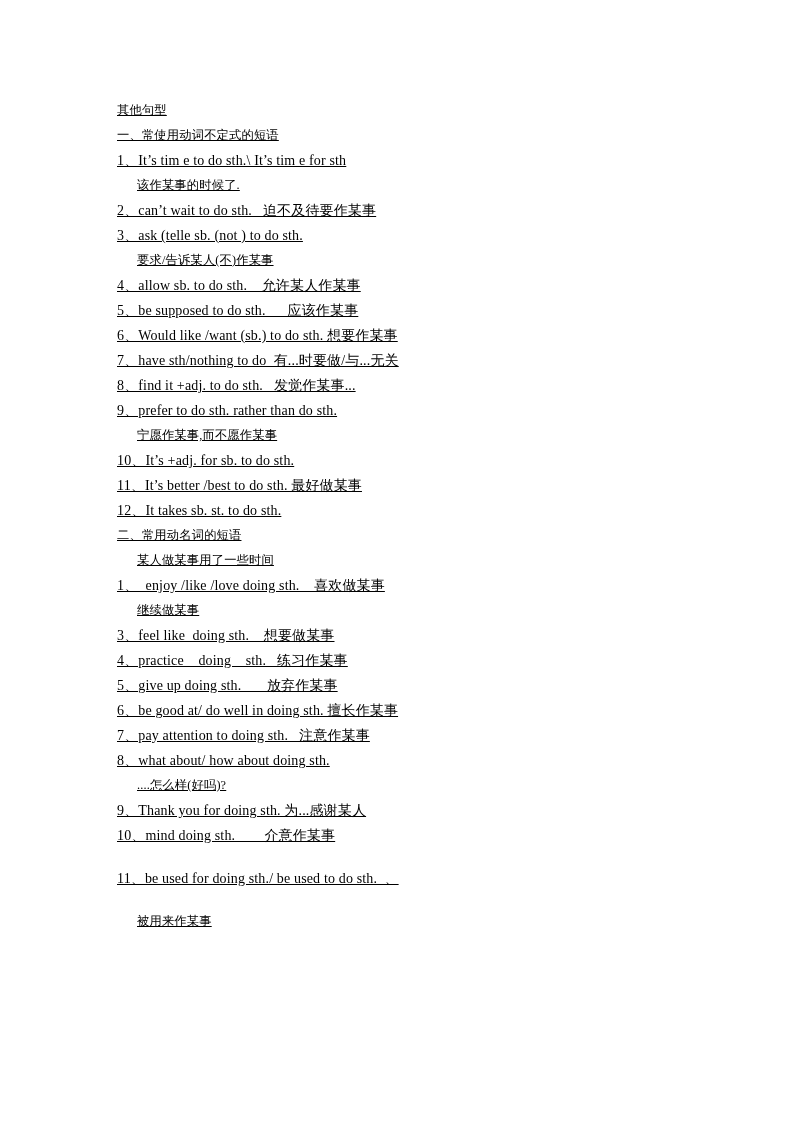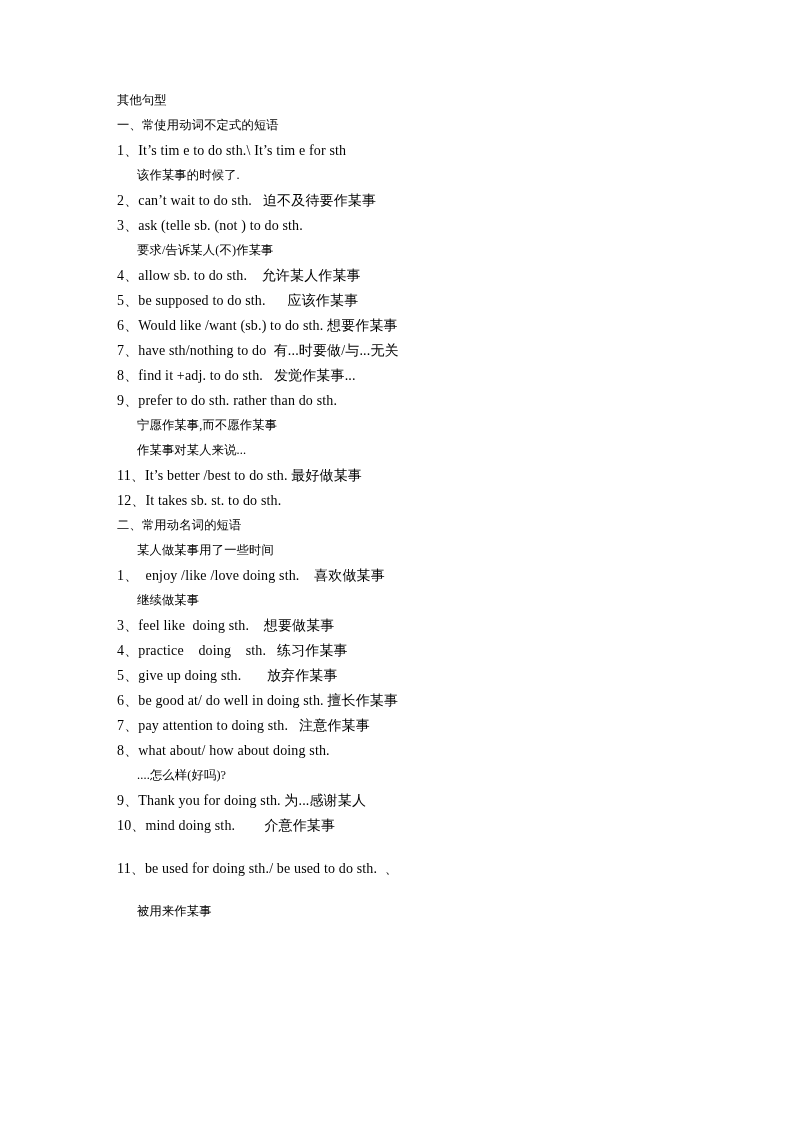--- a/index.html
+++ b/index.html
@@ -13,22 +13,23 @@
     height: 1123px;
     background: #ffffff;
     margin: 0 auto;
     overflow: hidden;
     font-family: "Liberation Serif", "DejaVu Serif", serif;
     color: #000000;
   }
   .content {
     position: absolute;
     left: 117px;
-    top: 88px;
+    top: 98px;
     width: 560px;
+    text-decoration: underline;
   }
   .line {
     font-size: 14px;
     line-height: 25px;
     height: 25px;
     white-space: pre;
     color: #000000;
     letter-spacing: 0.15px;
   }
   
@@ -61,21 +62,21 @@
     <div class="line">2、can’t wait to do sth.   迫不及待要作某事</div>
     <div class="line">3、ask (telle sb. (not ) to do sth.</div>
     <div class="line cjk indent">要求/告诉某人(不)作某事</div>
     <div class="line">4、allow sb. to do sth.    允许某人作某事</div>
     <div class="line">5、be supposed to do sth.      应该作某事</div>
     <div class="line">6、Would like /want (sb.) to do sth. 想要作某事</div>
     <div class="line">7、have sth/nothing to do  有...时要做/与...无关</div>
     <div class="line">8、find it +adj. to do sth.   发觉作某事...</div>
     <div class="line">9、prefer to do sth. rather than do sth.</div>
     <div class="line cjk indent">宁愿作某事,而不愿作某事</div>
-    <div class="line cjk indent">作某事对某人来说...</div>
+    <div class="line">10、It’s +adj. for sb. to do sth.</div>
     <div class="line">11、It’s better /best to do sth. 最好做某事</div>
     <div class="line">12、It takes sb. st. to do sth.</div>
     <div class="line cjk">二、常用动名词的短语</div>
 
     <div class="line cjk indent">某人做某事用了一些时间</div>
 
     <div class="line">1、  enjoy /like /love doing sth.    喜欢做某事</div>
     <div class="line cjk indent">继续做某事</div>
     <div class="line">3、feel like  doing sth.    想要做某事</div>
     <div class="line">4、practice    doing    sth.   练习作某事</div>

